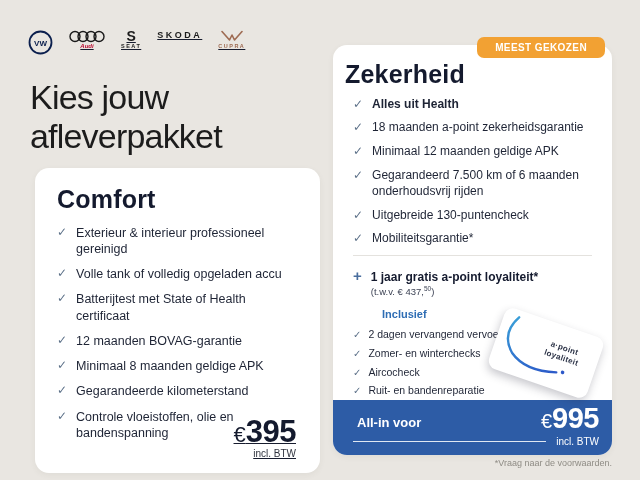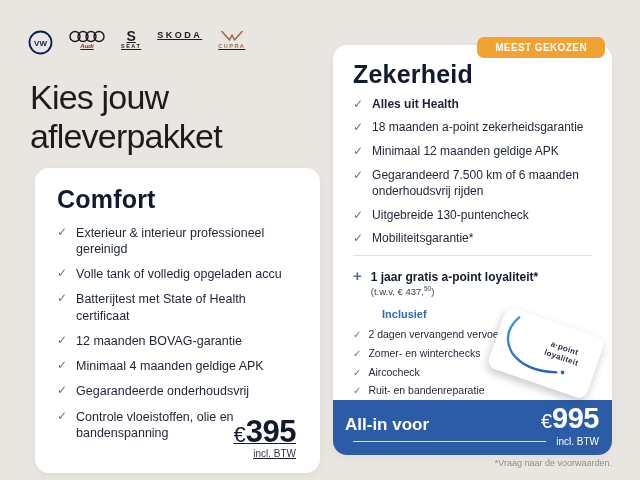--- a/index.html
+++ b/index.html
@@ -27,21 +27,21 @@
   .page-title span{display:block;}
 
   
   .card{position:absolute;background:#fff;border-radius:14px;
     box-shadow:0 2px 6px rgba(60,60,55,0.06);}
   .card-comfort{left:35px;top:168px;width:285px;height:305px;}
   .card-zekerheid{left:333px;top:45px;width:279px;height:410px;}
 
   .card-title{font-size:25px;font-weight:700;color:#141a2e;letter-spacing:0.2px;line-height:1.1;}
   .card-comfort .card-title{margin:18px 0 0 22px;}
-  .card-zekerheid .card-title{margin:16px 0 0 20px;}
+  .card-zekerheid .card-title{margin:16px 0 0 12px;}
 
   ul.check-list{list-style:none;padding:0;}
   .card-comfort ul.check-list{margin:11px 18px 0 22px;}
   .card-zekerheid ul.check-list{margin:8px 12px 0 20px;}
   .check-item{display:flex;gap:9px;align-items:flex-start;margin-bottom:9px;
     font-size:12.5px;line-height:1.3;color:#1e2435;font-weight:500;}
   .card-zekerheid .check-item{font-size:12px;margin-bottom:8px;line-height:1.32;}
   .check-item.bold .itxt{font-weight:700;}
   .check{color:#5d7189;font-size:12px;line-height:1.3;flex:0 0 auto;}
 
@@ -67,21 +67,21 @@
     background:#fff;border-radius:9px;transform:rotate(19deg);z-index:3;
     box-shadow:0 4px 9px rgba(40,40,60,0.25);}
   .loyalty-card svg{position:absolute;left:0;top:0;}
   .loy-text{position:absolute;left:40px;top:17px;width:56px;text-align:center;
     font-size:8px;font-weight:700;color:#2b3246;line-height:1.3;letter-spacing:0.3px;}
   .loy-text span{display:block;}
 
   
   .blue-bar{position:absolute;left:0;bottom:0;width:100%;height:55px;
     background:#2d5ca6;border-radius:0 0 14px 14px;color:#fff;z-index:2;}
-  .allin{position:absolute;left:12px;top:15px;font-size:17px;font-weight:600;}
+  .allin{position:absolute;left:24px;top:15px;font-size:13px;font-weight:600;}
   .bar-line{position:absolute;left:20px;top:41px;width:193px;height:1px;background:rgba(255,255,255,0.85);}
   .bar-price{position:absolute;right:13px;top:2px;text-align:center;white-space:nowrap;}
   .bar-cur{font-size:20px;font-weight:400;}
   .bar-amt{font-size:29px;font-weight:700;letter-spacing:-0.5px;}
   .bar-note{position:absolute;right:13px;top:36px;font-size:10px;font-weight:500;}
 
   
   .price-block{position:absolute;right:24px;bottom:14px;text-align:right;white-space:nowrap;text-decoration:underline;}
   .price-cur{font-size:22px;font-weight:400;color:#141a2e;}
   .price-amt{font-size:31px;font-weight:700;color:#141a2e;letter-spacing:-0.5px;}
@@ -144,25 +144,25 @@
       <li class="check-item">
         <span class="check">✓</span>
         <span class="itxt">Batterijtest met State of Health certificaat</span>
         </li>
       <li class="check-item">
         <span class="check">✓</span>
         <span class="itxt">12 maanden BOVAG-garantie</span>
         </li>
       <li class="check-item">
         <span class="check">✓</span>
-        <span class="itxt">Minimaal 4 maanden geldige APK</span>
-        </li>
-      <li class="check-item">
-        <span class="check">✓</span>
-        <span class="itxt">Gegarandeerde onderhoudsvrij</span>
+        <span class="itxt">Minimaal 8 maanden geldige APK</span>
+        </li>
+      <li class="check-item">
+        <span class="check">✓</span>
+        <span class="itxt">Gegarandeerde kilometerstand</span>
         </li>
       <li class="check-item">
         <span class="check">✓</span>
         <span class="itxt">Controle vloeistoffen, olie en bandenspanning</span>
         </li>
     </ul>
     <div class="price-block">
       <div><span class="price-cur">€</span><span class="price-amt">395</span></div>
       <div class="price-note">incl. BTW</div>
     </div>

